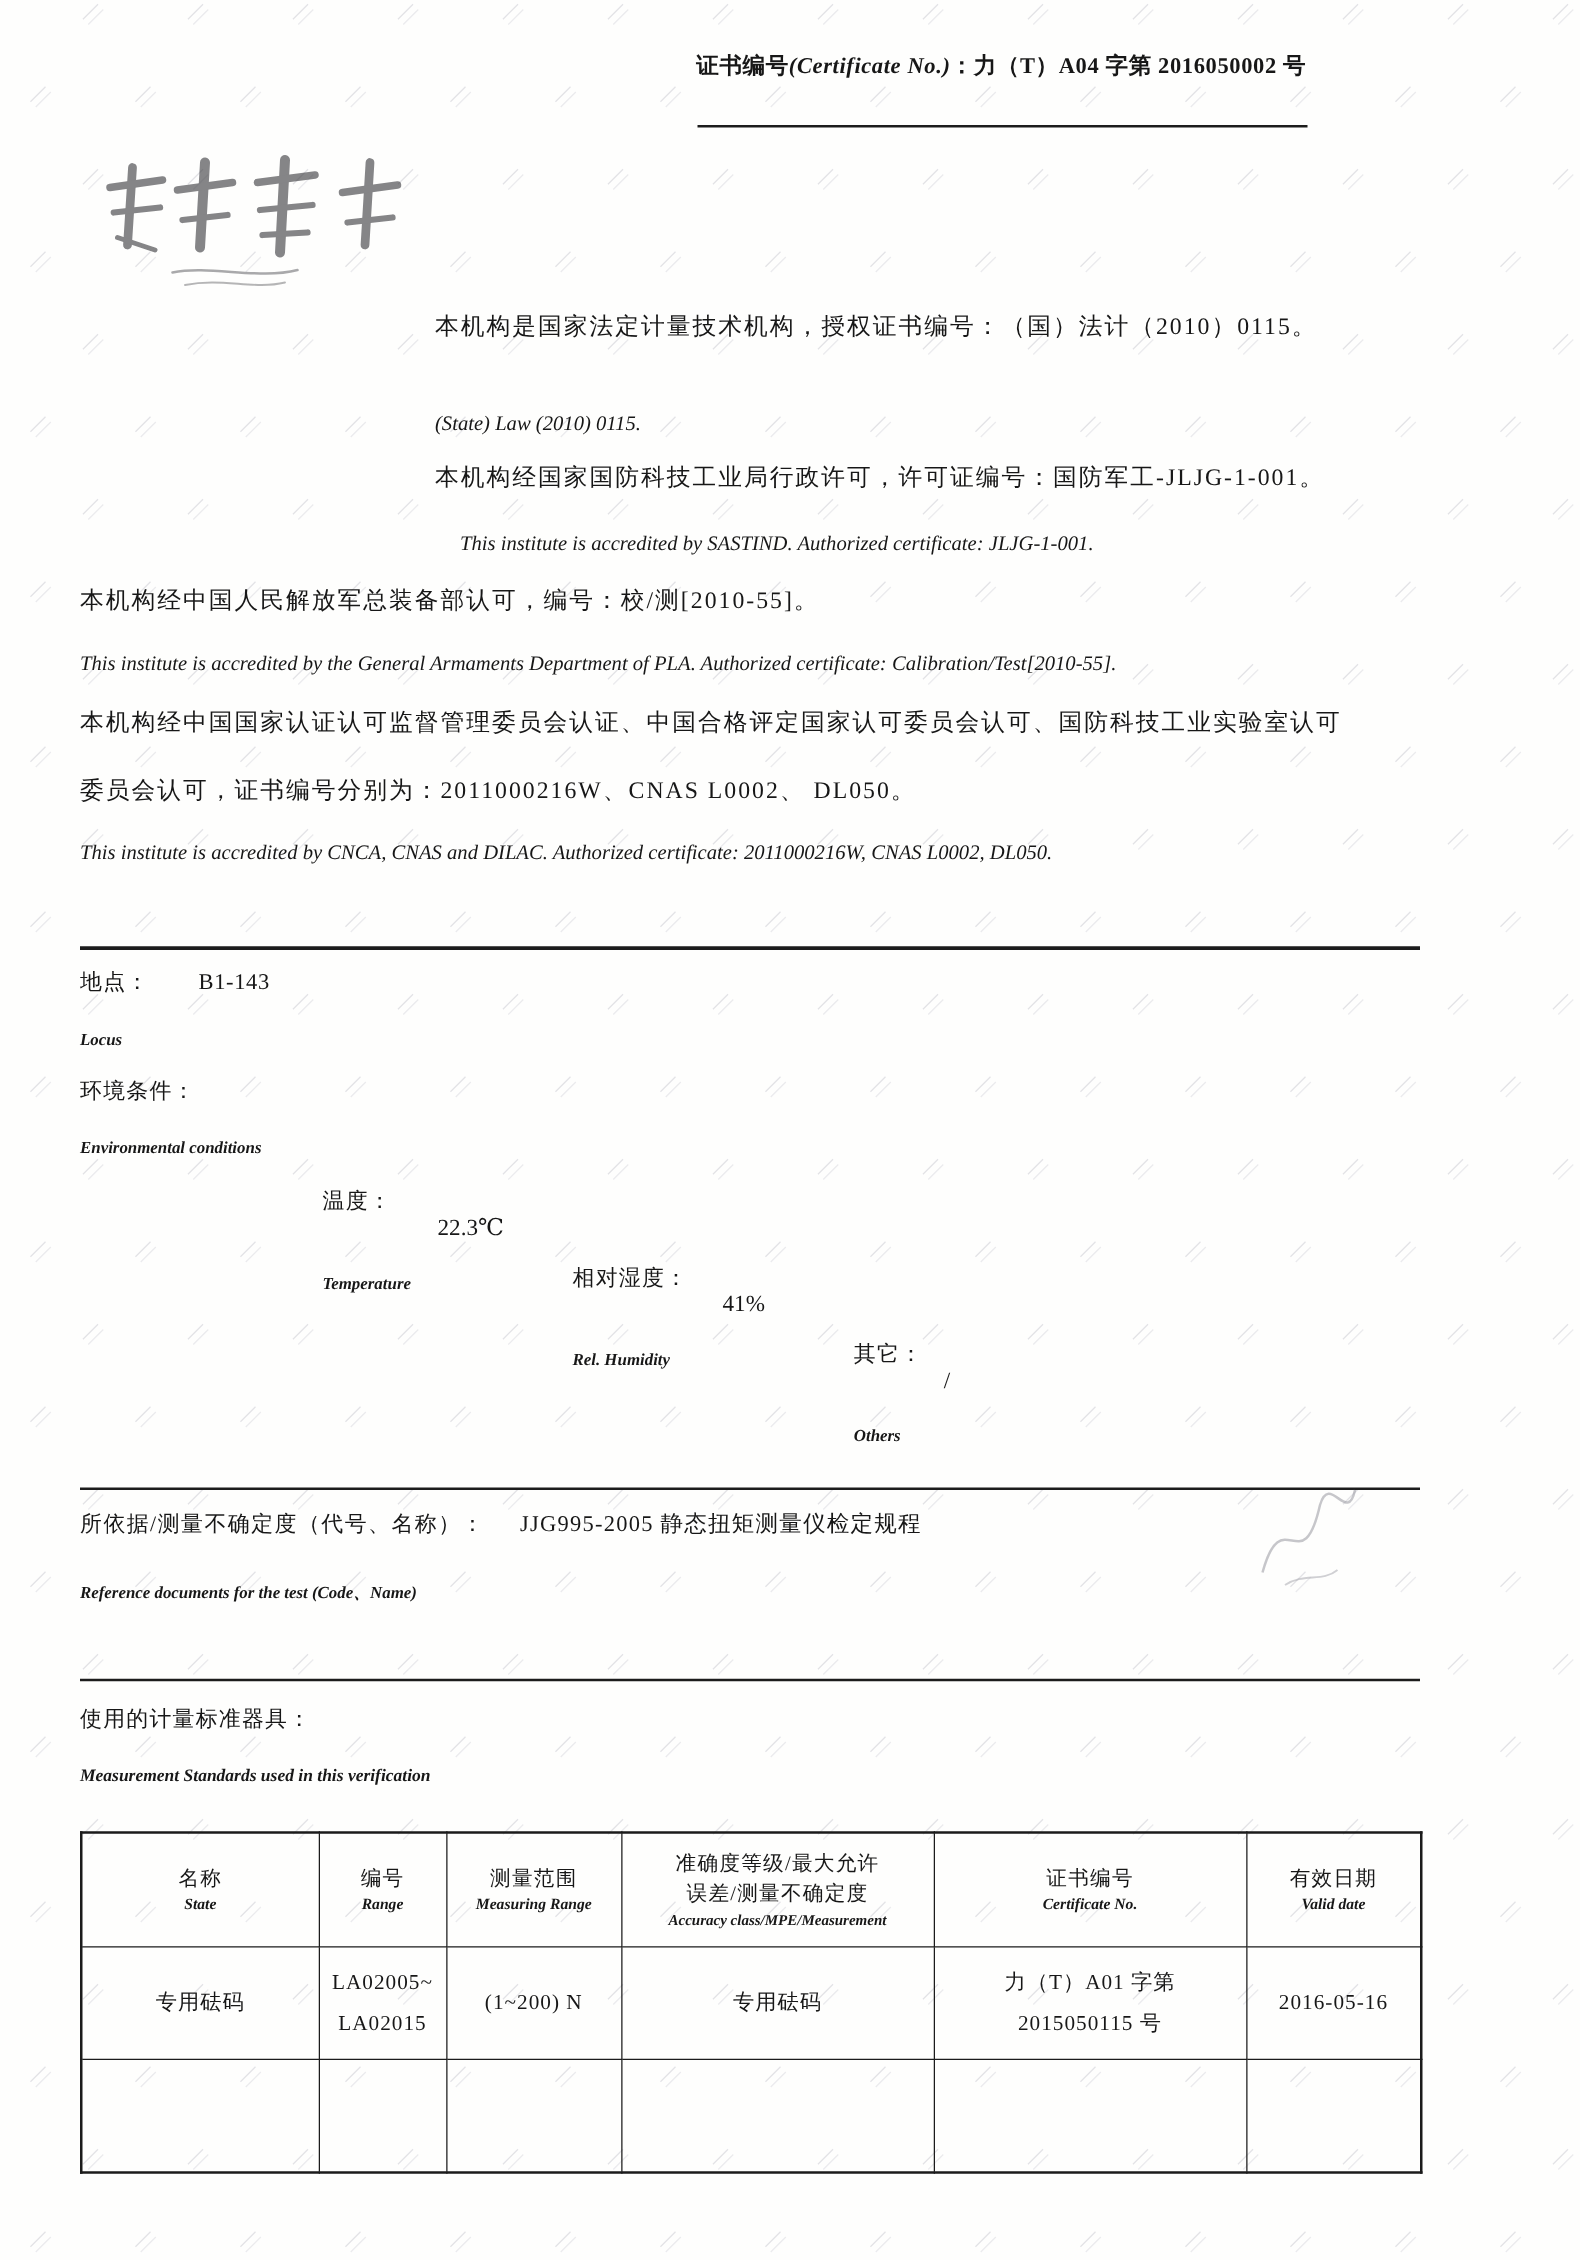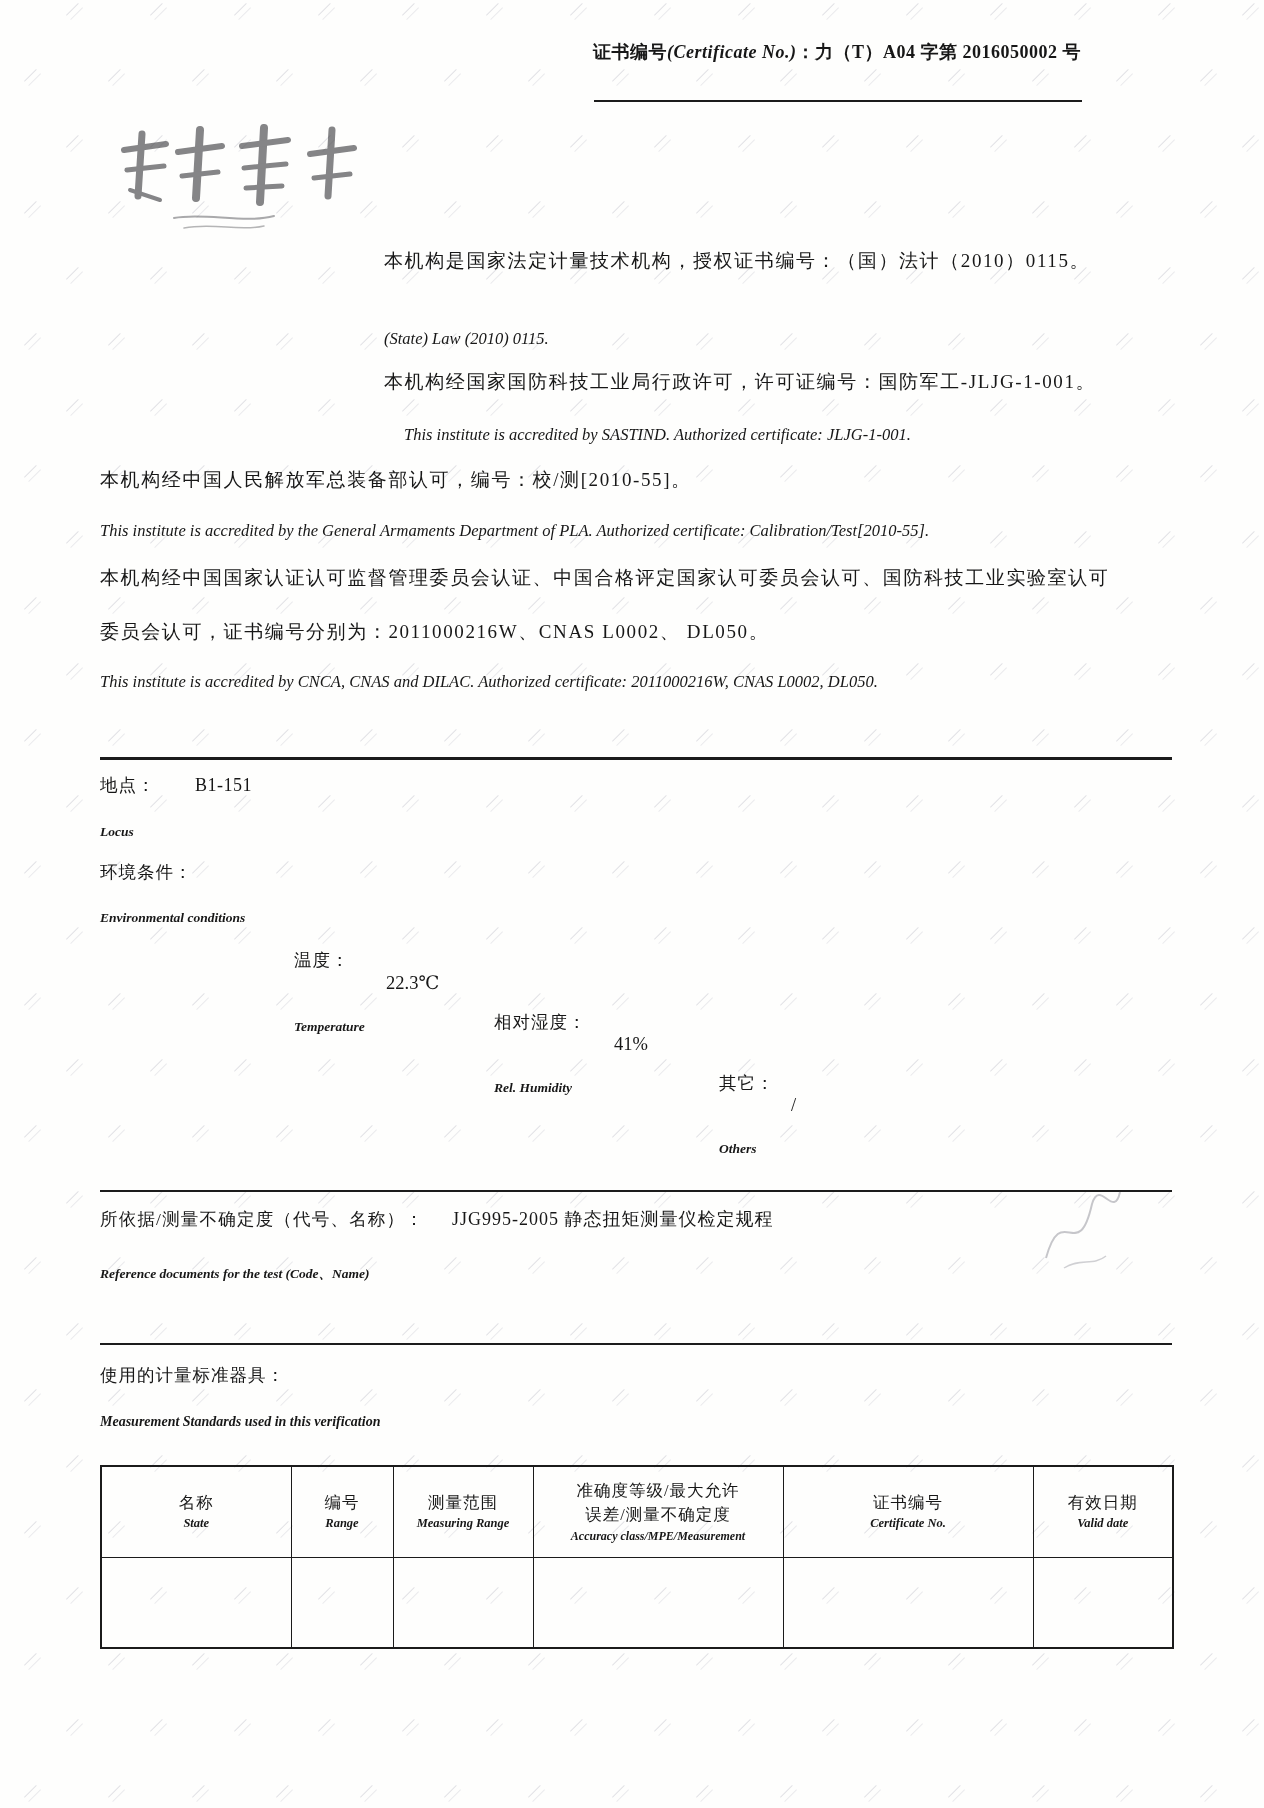--- a/index.html
+++ b/index.html
@@ -1,20 +1,20 @@
 <!DOCTYPE html>
 <html><head>
 <meta charset="utf-8">
 <style>
   html,body{margin:0;padding:0;background:#ffffff;}
   .page{
     position:relative;width:1264px;height:1808px;background:#fefefd;
     font-family:"Liberation Serif","DejaVu Serif",serif;color:#171717;overflow:hidden;
   }
-  .abs{position:absolute;margin-left:36px;}
+  .abs{position:absolute;}
   .z{position:relative;z-index:2;}
   
   #wm-layer{position:absolute;inset:0;z-index:1;pointer-events:none;}
   .wm{position:absolute;width:17px;height:5px;border-top:1.5px solid #c7c7cf;border-bottom:1.5px solid #d8d8de;transform:rotate(-45deg);opacity:.5;}
   
   .cnL{font-size:19px;letter-spacing:1.6px;white-space:nowrap;}
   .cnM{font-size:17px;letter-spacing:1px;white-space:nowrap;}
   .enL{font-size:16.5px;font-style:italic;white-space:nowrap;}
   .sub{font-size:13.5px;font-style:italic;font-weight:bold;white-space:nowrap;}
   .hdr{font-size:18px;font-weight:bold;letter-spacing:.5px;white-space:nowrap;}
@@ -493,21 +493,21 @@
   <div class="abs z cnL" style="top:219px;left:64px;">本机构经中国人民解放军总装备部认可，编号：校/测[2010-55]。</div>
   <div class="abs z enL" style="top:247px;left:64px;">This institute is accredited by the General Armaments Department of PLA. Authorized certificate: Calibration/Test[2010-55].</div>
   <div class="abs z cnL" style="top:271px;left:64px;">本机构经中国国家认证认可监督管理委员会认证、中国合格评定国家认可委员会认可、国防科技工业实验室认可</div>
   <div class="abs z cnL" style="top:299px;left:64px;">委员会认可，证书编号分别为：2011000216W、CNAS L0002、 DL050。</div>
   <div class="abs z enL" style="top:326px;left:64px;">This institute is accredited by CNCA, CNAS and DILAC. Authorized certificate: 2011000216W, CNAS L0002, DL050.</div>
 
   <div class="abs z rule" style="top:391px;left:64px;width:1072px;height:2.5px;"></div>
 
   <div class="abs z cnM" style="top:404px;left:64px;font-size:17.5px;">
     <span>地点：</span>
-    <span style="margin-left:34px;font-size:18px;letter-spacing:.5px;">B1-151</span>
+    <span style="margin-left:34px;font-size:18px;letter-spacing:.5px;">B1-143</span>
   </div>
   <div class="abs z sub" style="top:431px;left:64px;">Locus</div>
   <div class="abs z cnM" style="top:451px;left:64px;font-size:17.5px;">环境条件：</div>
   <div class="abs z sub" style="top:477px;left:64px;">Environmental conditions</div>
 
   <div class="abs z cnM" style="top:499px;left:258px;font-size:17.5px;">温度：</div>
   <div class="abs z" style="top:499px;left:350px;font-size:18.5px;">22.3℃</div>
   <div class="abs z sub" style="top:524px;left:258px;">Temperature</div>
 
   <div class="abs z cnM" style="top:499px;left:458px;font-size:17.5px;">相对湿度：</div>
@@ -565,20 +565,30 @@
               <div class="th-en">Certificate No.</div>
             </th>
           <th>
               <div class="th-cn">有效日期</div>
               <div class="th-en">Valid date</div>
             </th>
         </tr>
       </thead>
       <tbody>
           <tr>
+            <td>专用砝码</td>
+            <td>LA02005~
+LA02015</td>
+            <td>(1~200) N</td>
+            <td>专用砝码</td>
+            <td>力（T）A01 字第
+2015050115 号</td>
+            <td>2016-05-16</td>
+          </tr>
+          <tr>
             <td></td>
             <td></td>
             <td></td>
             <td></td>
             <td></td>
             <td></td>
           </tr>
         </tbody>
     </table>
   </div>

